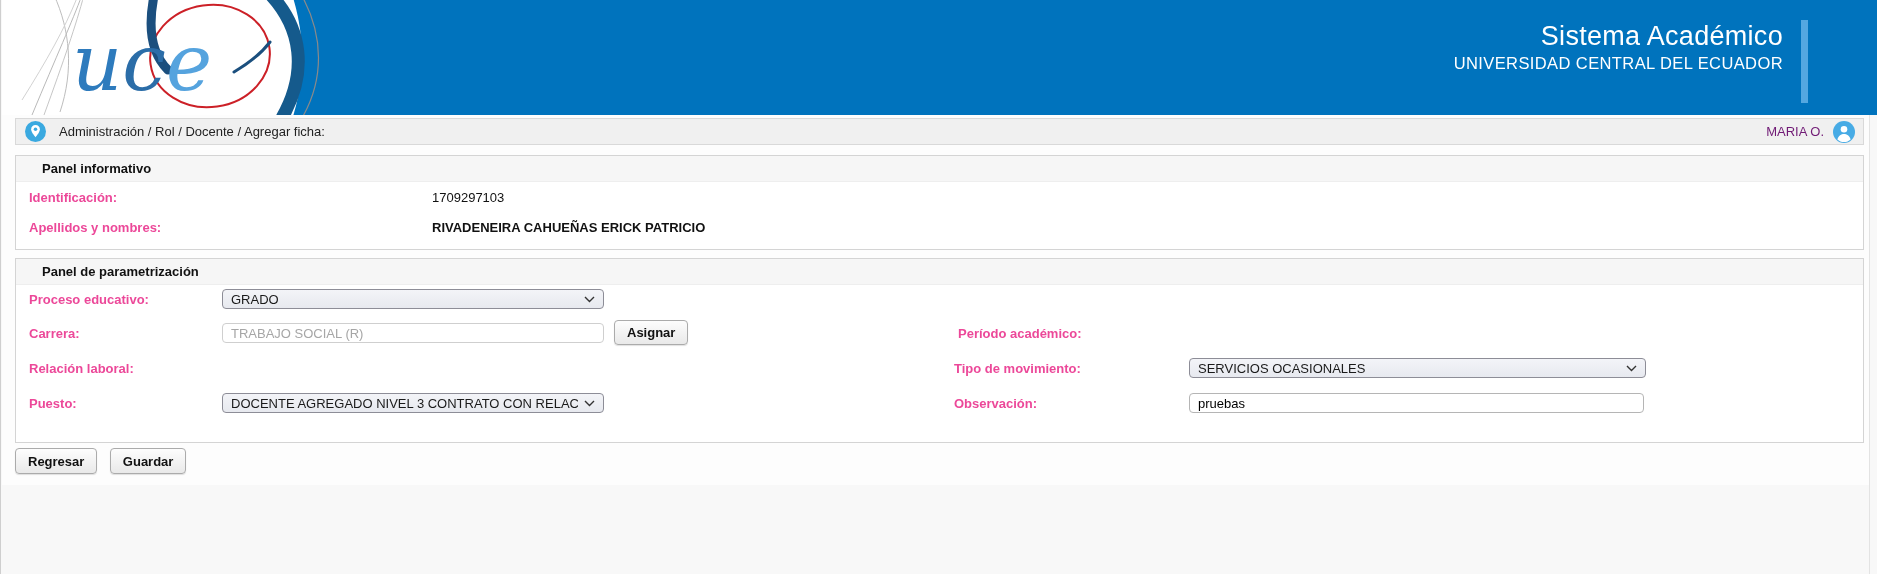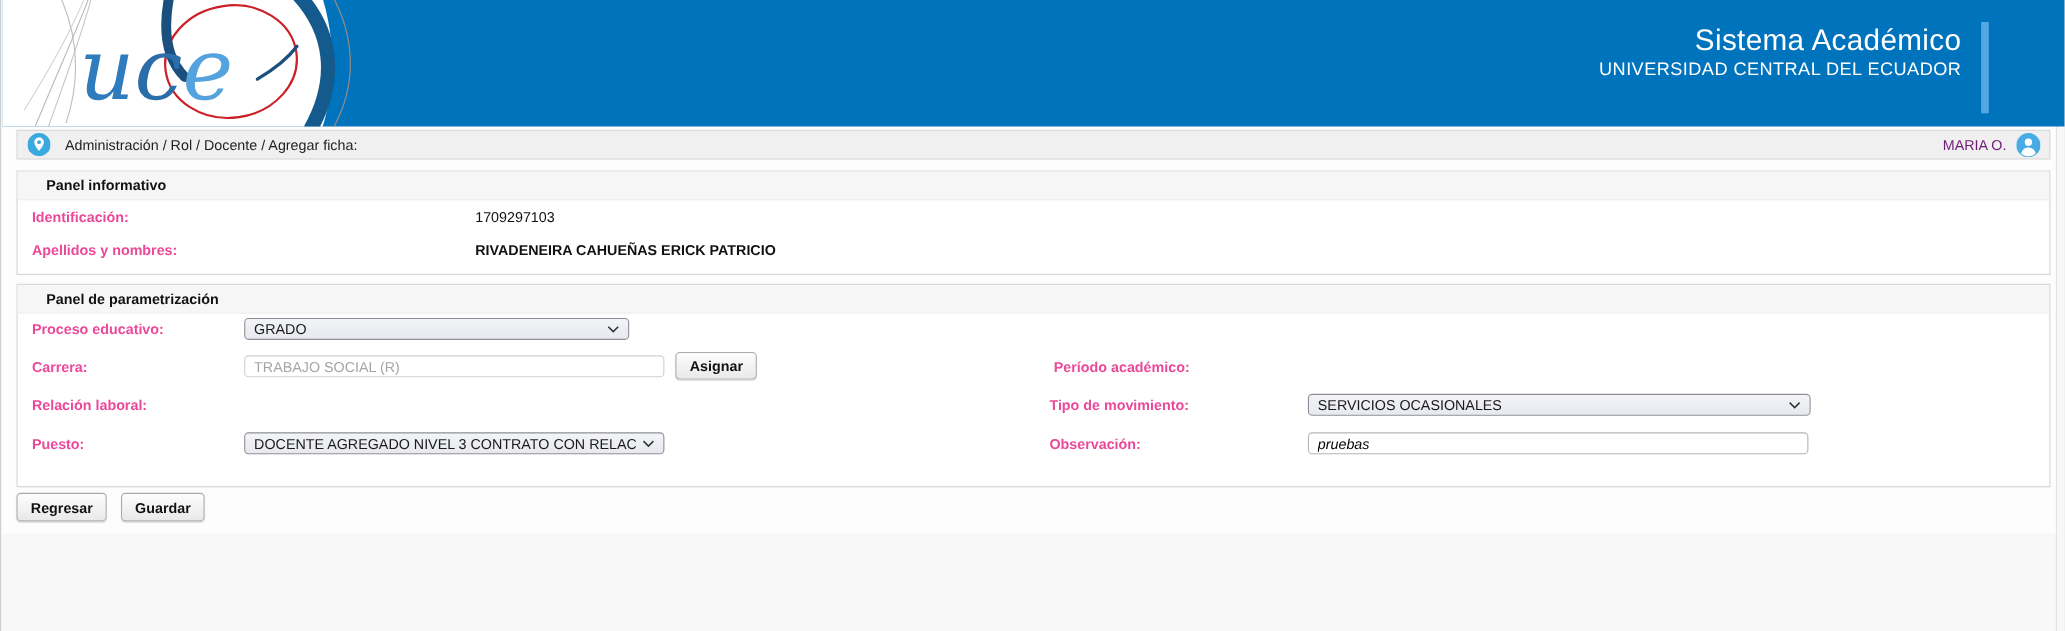--- a/index.html
+++ b/index.html
@@ -123,21 +123,21 @@
     <span class="flabel" style="left:13px;top:33px">Identificación:</span>
     <span class="fvalue" style="left:416px;top:33px">1709297103</span>
     <span class="flabel" style="left:13px;top:63px">Apellidos y nombres:</span>
     <span class="fvalue strong" style="left:416px;top:63px">RIVADENEIRA CAHUEÑAS ERICK PATRICIO</span>
   </div>
 
   <div class="panel panel-param">
     <div class="panel-header">Panel de parametrización</div>
 
     <span class="flabel" style="left:13px;top:32px">Proceso educativo:</span>
-    <div class="select" style="left:206px;top:30px;width:350px">
+    <div class="select" style="left:206px;top:30px;width:382px">
       <span class="select-text">GRADO</span>
       <svg class="chev" width="11" height="7" viewBox="0 0 11 7">
         <path d="M1 1l4.5 4.5L10 1" fill="none" stroke="#333" stroke-width="1.4"></path>
       </svg>
     </div>
 
     <span class="flabel" style="left:13px;top:66px">Carrera:</span>
     <input class="tinput disabled" style="left: 206px; top: 64px; width: 382px;" disabled="" value="TRABAJO SOCIAL (R)">
     <button class="btn" style="left:598px;top:61px">Asignar</button>
 
@@ -155,21 +155,21 @@
 
     <span class="flabel" style="left:13px;top:136px">Puesto:</span>
     <div class="select" style="left:206px;top:134px;width:382px">
       <span class="select-text">DOCENTE AGREGADO NIVEL 3 CONTRATO CON RELACION DE DEPENDENC</span>
       <svg class="chev" width="11" height="7" viewBox="0 0 11 7">
         <path d="M1 1l4.5 4.5L10 1" fill="none" stroke="#333" stroke-width="1.4"></path>
       </svg>
     </div>
 
     <span class="flabel" style="left:938px;top:136px">Observación:</span>
-    <input class="tinput" style="left: 1173px; top: 134px; width: 455px; font-style: italic;" value="pruebas">
+    <input class="tinput" style="left: 1173px; top: 134px; width: 455px;" value="pruebas">
   </div>
 
   <div class="actions">
     <button class="btn">Regresar</button>
     <button class="btn">Guardar</button>
   </div>
 
 </div>
 
 </body></html>

